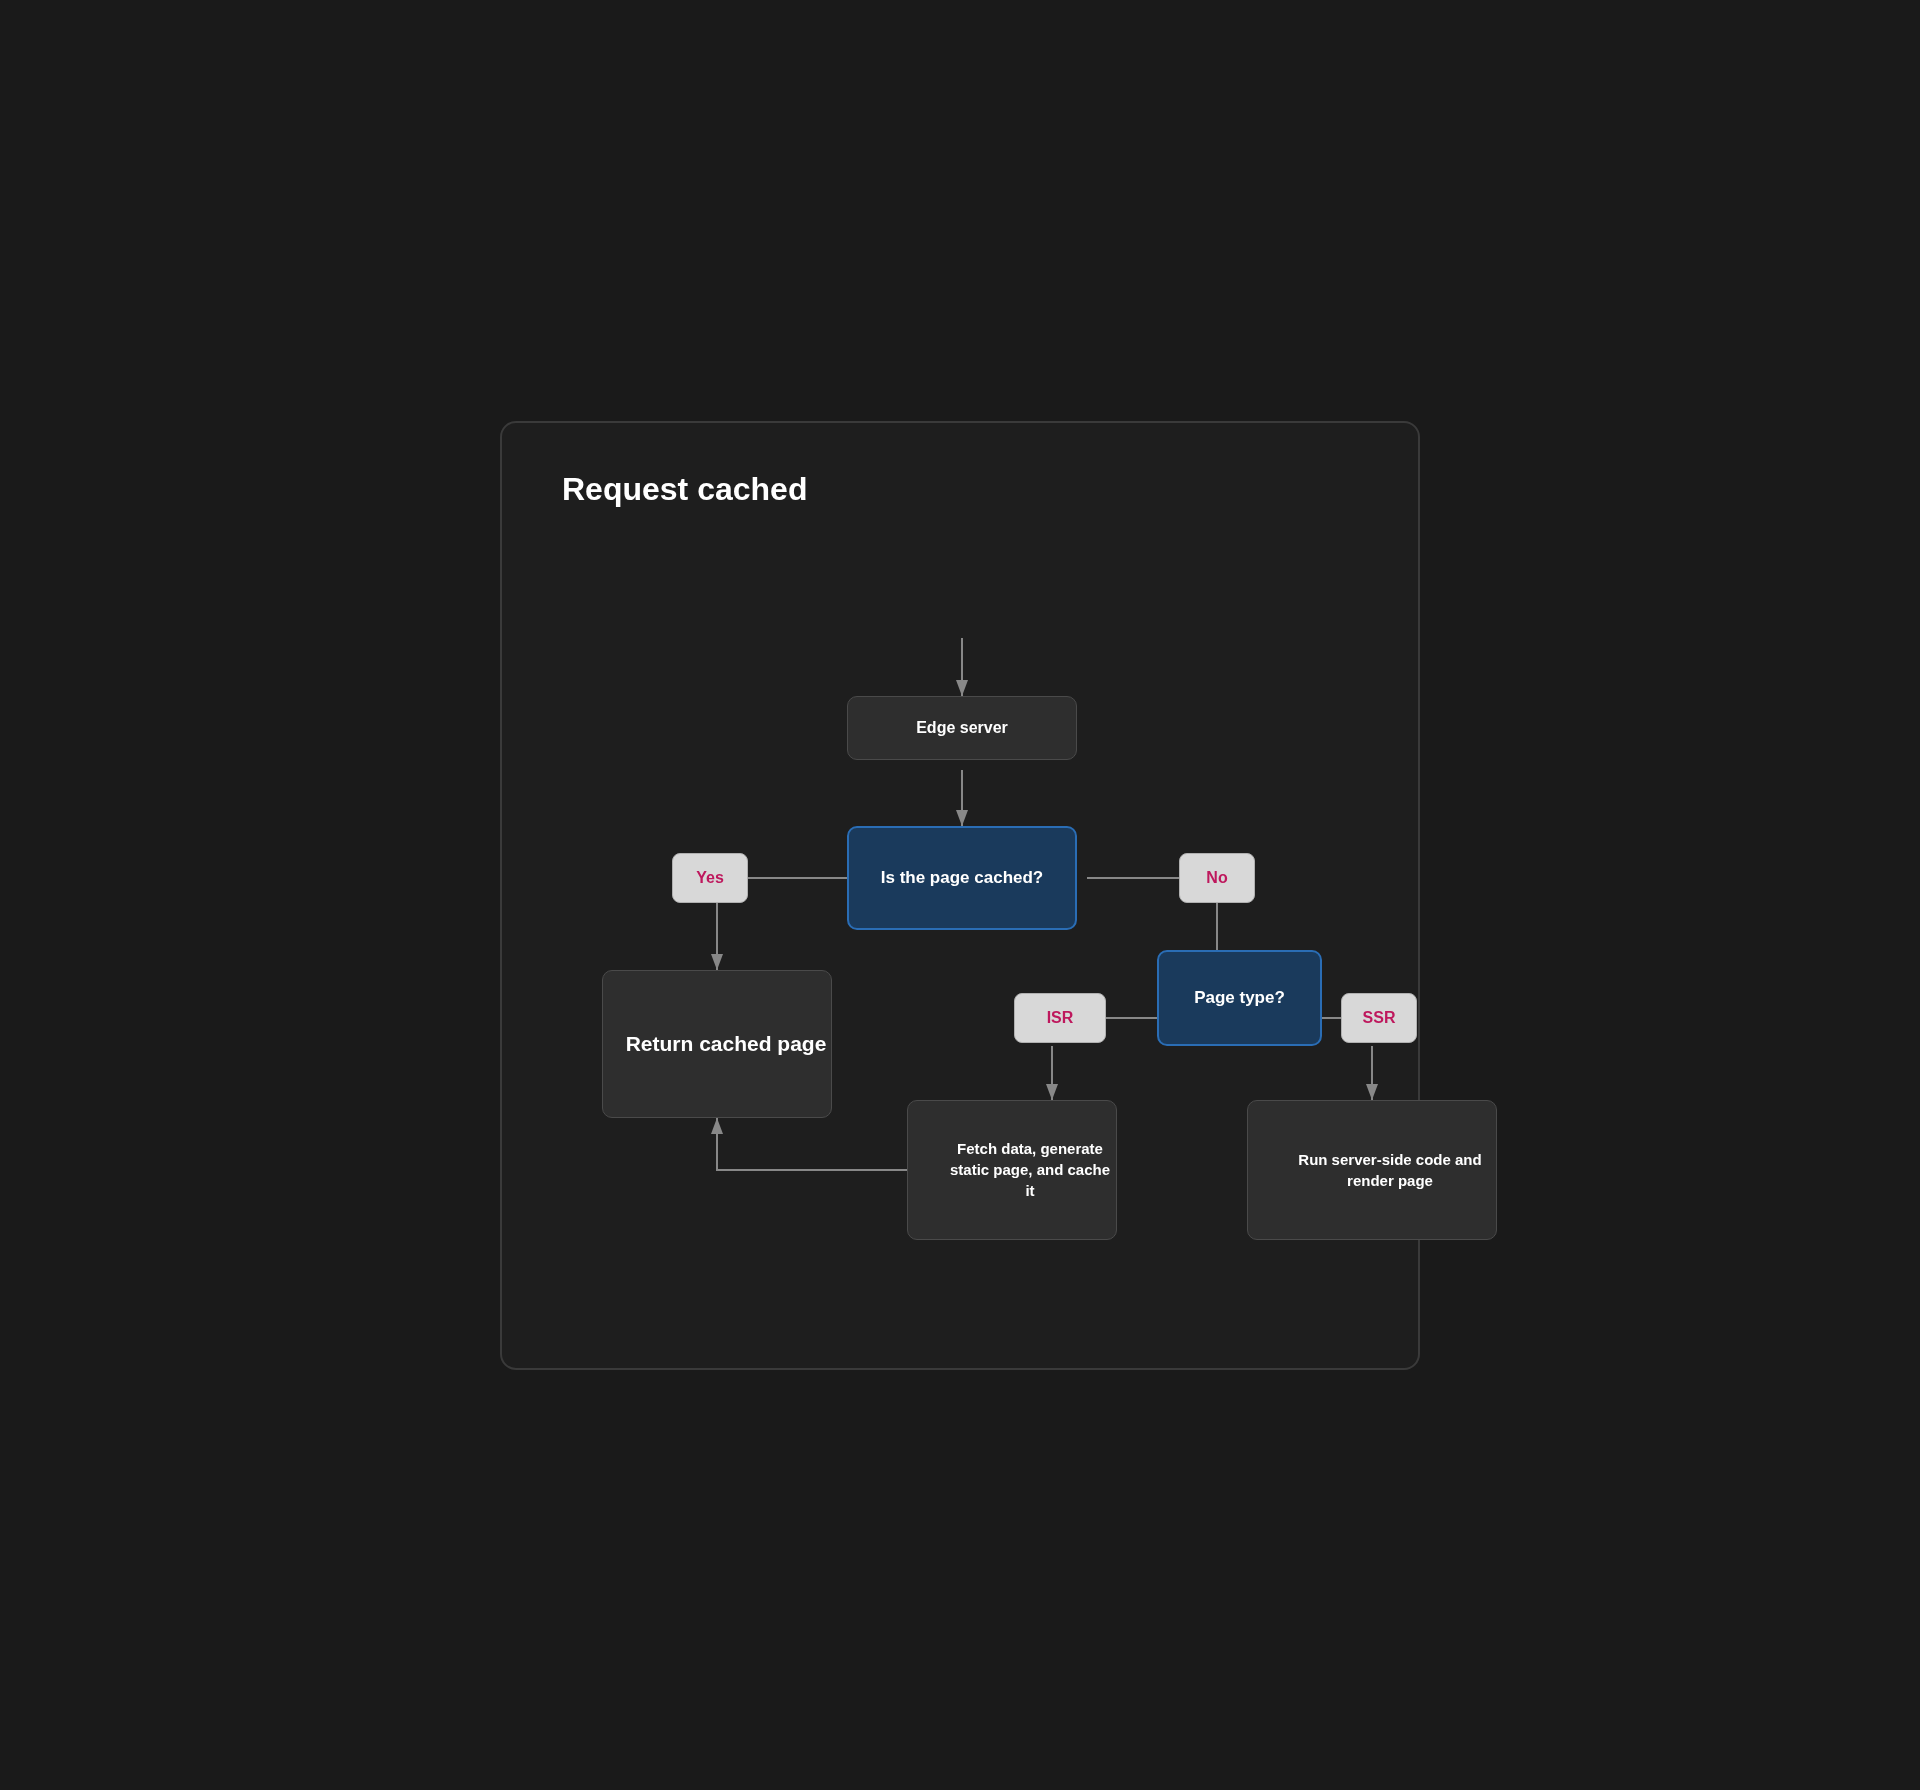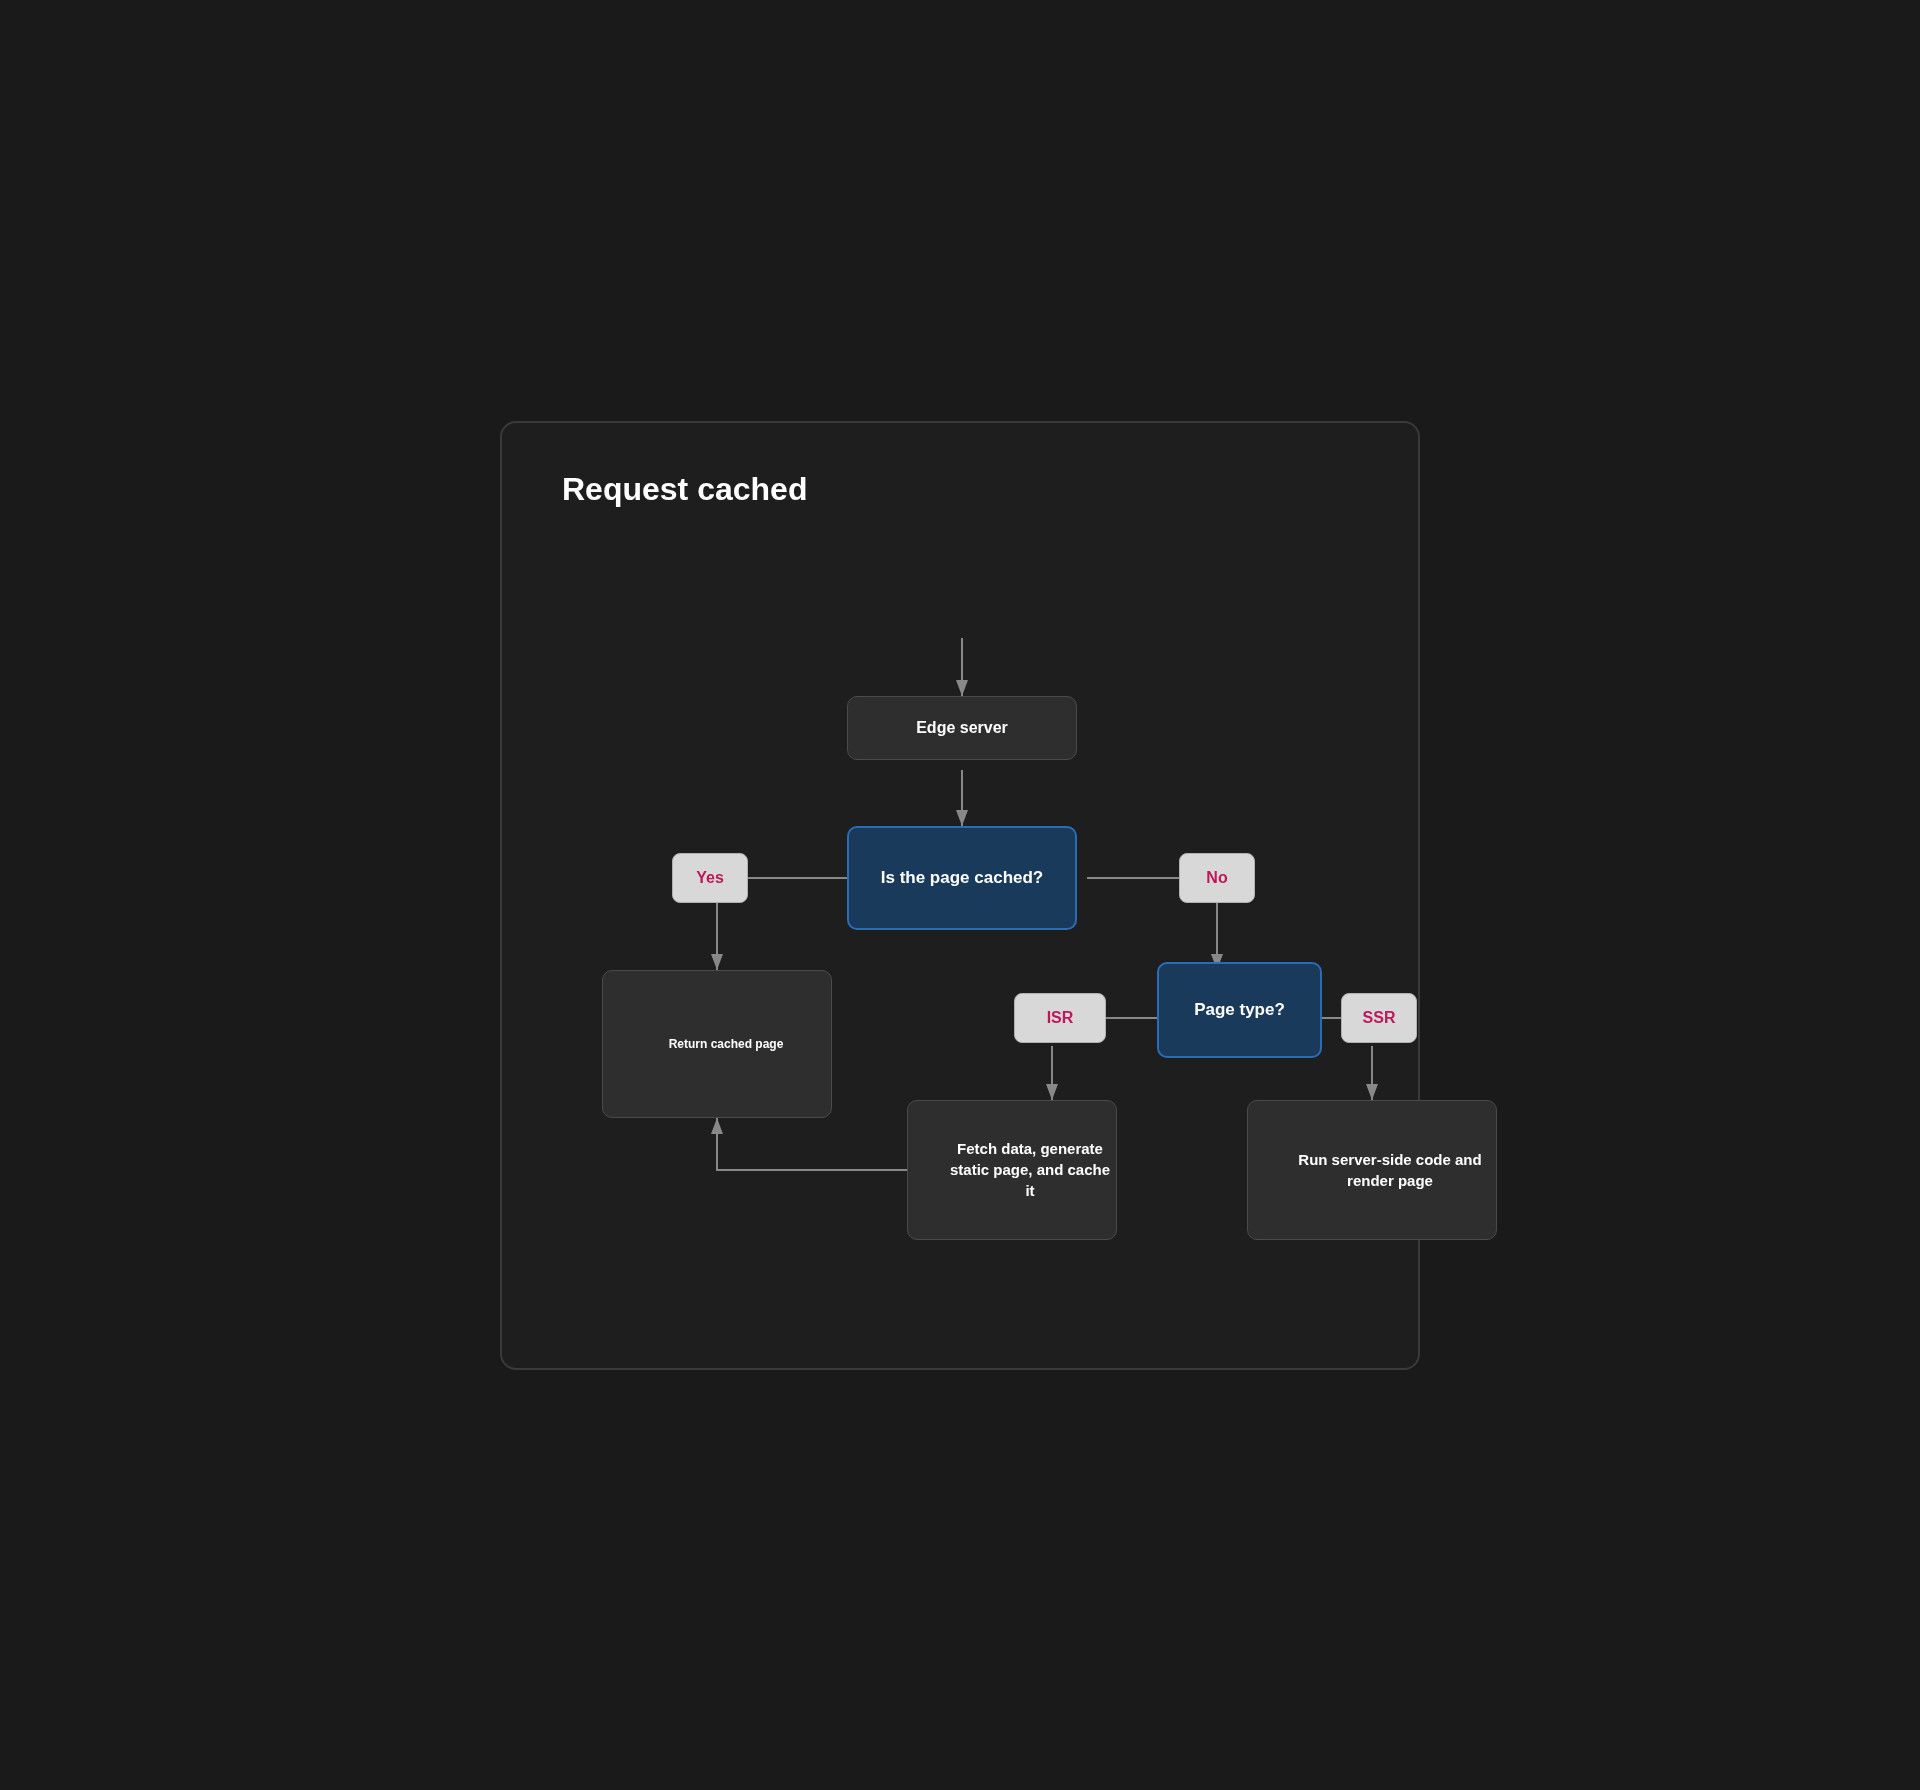--- a/index.html
+++ b/index.html
@@ -131,23 +131,23 @@
 
 
     <div class="node node-dark" style="left:285px; top:148px; width:230px; height:64px;">Edge server</div>
 
     <div class="node node-blue" style="left:285px; top:278px; width:230px; height:104px; font-size:17px;">Is the page cached?</div>
 
     <div class="node node-light" style="left:110px; top:305px; width:76px; height:50px; font-size:16px;">Yes</div>
 
     <div class="node node-light" style="left:617px; top:305px; width:76px; height:50px; font-size:16px;">No</div>
 
-    <div class="node node-dark" style="left:40px; top:422px; width:230px; height:148px; font-size:12px;padding-left:18px;">Return cached page</div>
+    <div class="node node-dark" style="left:40px; top:422px; width:230px; height:148px; font-size:21px;padding-left:18px;">Return cached page</div>
 
-    <div class="node node-blue" style="left:595px; top:414px; width:165px; height:96px; font-size:17px;">Page type?</div>
+    <div class="node node-blue" style="left:595px; top:402px; width:165px; height:96px; font-size:17px;">Page type?</div>
 
     <div class="node node-light" style="left:452px; top:445px; width:92px; height:50px; font-size:16px;">ISR</div>
 
     <div class="node node-light" style="left:779px; top:445px; width:76px; height:50px; font-size:16px;">SSR</div>
 
     <div class="node node-dark" style="left:345px; top:552px; width:210px; height:140px; font-size:15px; line-height:1.4;padding-left:36px;">Fetch data, generate static page, and cache it</div>
 
     <div class="node node-dark" style="left:685px; top:552px; width:250px; height:140px; font-size:15px; line-height:1.4;padding-left:36px;">Run server-side code and render page</div>
 
 

